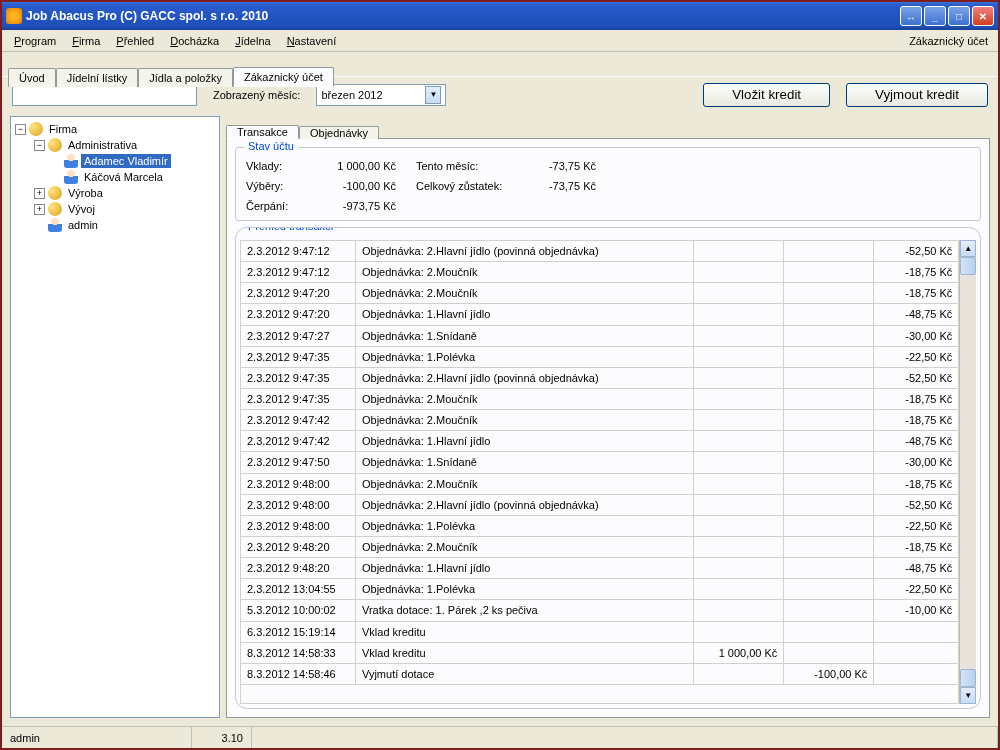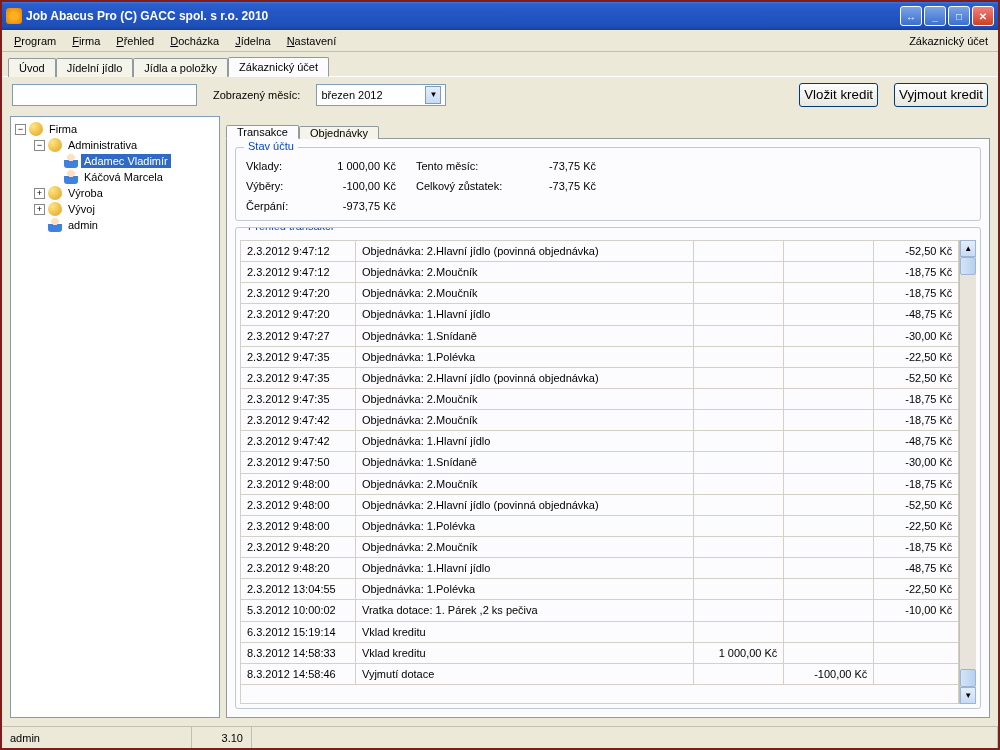--- a/index.html
+++ b/index.html
@@ -12,28 +12,28 @@
   .titlebar-title { flex: 1; font-size: 12px; }
   .titlebar-buttons { display: flex; gap: 2px; }
   .titlebar-btn { width: 22px; height: 20px; display: flex; align-items: center; justify-content: center; border: 1px solid #fff; border-radius: 3px; background: linear-gradient(to bottom, #7ba4e8, #3c6fd0); color: white; font-size: 10px; font-weight: bold; cursor: pointer; }
   .titlebar-btn.close { background: linear-gradient(to bottom, #f08080, #d04020); }
   
   .menubar { height: 22px; background: #ece9d8; display: flex; align-items: center; border-bottom: 1px solid #c0c0b0; padding: 0 4px; }
   .menubar-item { padding: 2px 8px; cursor: pointer; }
   .menubar-right { margin-left: auto; padding-right: 6px; }
   
   .tabbar { height: 24px; display: flex; align-items: flex-end; padding: 2px 6px 0 6px; background: #ece9d8; }
-  .tab { padding: 3px 10px; border: 1px solid #919b9c; border-bottom: none; background: #f5f4ea; margin-right: 0px; cursor: pointer; border-radius: 2px 2px 0 0; position: relative; top: 1px; }
+  .tab { padding: 3px 10px; border: 1px solid #919b9c; border-bottom: none; background: #f5f4ea; margin-right: 0px; cursor: pointer; border-radius: 2px 2px 0 0; position: relative; top: 11px; }
   .tab.active { background: #fcfcfe; border-bottom: 1px solid #fcfcfe; z-index: 2; }
   
   .toolbar-row { height: 36px; background: #ece9d8; display: flex; align-items: center; padding: 4px 10px; border-top: 1px solid #fff; gap: 16px; }
   .text-input { height: 22px; border: 1px solid #7f9db9; background: white; padding: 0 4px; width: 185px; }
   .combo { height: 22px; border: 1px solid #7f9db9; background: white; width: 130px; padding: 0 4px; display: flex; align-items: center; justify-content: space-between; cursor: pointer; }
   .combo-arrow { width: 16px; height: 18px; border: 1px solid #7f9db9; background: linear-gradient(to bottom, #e4eefb, #c7dbf5); display: flex; align-items: center; justify-content: center; font-size: 8px; }
-  .btn { height: 24px; border: 1px solid #003c74; background: linear-gradient(to bottom, #fdfdfd, #e8e8e0); padding: 0 4px; cursor: pointer; border-radius: 3px; }
+  .btn { height: 24px; border: 1px solid #003c74; background: linear-gradient(to bottom, #fdfdfd, #e8e8e0); padding: 0 28px; cursor: pointer; border-radius: 3px; }
   
   .main-area { flex: 1; display: flex; background: #ece9d8; padding: 4px 8px 8px 8px; gap: 6px; overflow: hidden; }
   
   .tree-panel { width: 210px; border: 1px solid #7f9db9; background: white; padding: 4px; overflow: auto; }
   .tree-node { display: flex; align-items: center; gap: 3px; padding: 1px 0; white-space: nowrap; }
   .tree-indent { display: inline-block; }
   .tree-toggle { width: 11px; height: 11px; border: 1px solid #888; display: inline-flex; align-items: center; justify-content: center; font-size: 9px; line-height: 1; cursor: pointer; background: white; }
   .tree-toggle.empty { border: none; }
   .tree-icon { width: 14px; height: 14px; }
   .tree-icon.group { background: radial-gradient(circle at 30% 30%, #ffe680, #e0a020); border-radius: 50%; }
@@ -46,21 +46,21 @@
   .inner-tab { padding: 0 10px; border: 1px solid #919b9c; border-bottom: none; background: #f5f4ea; cursor: pointer; border-radius: 2px 2px 0 0; position: relative; top: 1px; }
   .inner-tab.active { background: #fcfcfe; border-bottom: 1px solid #fcfcfe; z-index: 2; }
   .inner-body { flex: 1; border: 1px solid #919b9c; background: #fcfcfe; padding: 8px; display: flex; flex-direction: column; overflow: hidden; }
   
   .fieldset { border: 1px solid #c0c8d0; border-radius: 3px; padding: 8px 10px; margin-bottom: 6px; }
   .fieldset-title { color: #0046d5; padding: 0 4px; margin-bottom: 4px; display: inline-block; background: #fcfcfe; position: relative; top: -16px; left: -2px; }
   .fieldset-body { margin-top: -12px; }
   .stav-grid { display: grid; grid-template-columns: 60px 110px 120px 80px; row-gap: 8px; }
   .stav-grid .val { text-align: right; padding-right: 20px; }
   
-  .table-container { flex: 1; border: 1px solid #c0c8d0; border-radius: 3px; padding: 6px 4px 4px 4px; display: flex; flex-direction: column; overflow: hidden; position: relative; }
+  .table-container { flex: 1; border: 1px solid #c0c8d0; border-radius: 12px; padding: 6px 4px 4px 4px; display: flex; flex-direction: column; overflow: hidden; position: relative; }
   .table-title { color: #0046d5; padding: 0 4px; background: #fcfcfe; position: absolute; top: -8px; left: 8px; }
   .table-scroll { flex: 1; overflow: hidden; display: flex; margin-top: 6px; }
   .table { width: 100%; border-collapse: collapse; table-layout: fixed; }
   .table td { border: 1px solid #d4d0c8; padding: 2px 6px; height: 19px; overflow: hidden; white-space: nowrap; }
   .table td.num { text-align: right; }
   .scrollbar-v { width: 17px; background: #e8e4dc; border-left: 1px solid #c0c0b0; display: flex; flex-direction: column; }
   .sb-btn { height: 17px; background: linear-gradient(to bottom,#e4eefb,#c7dbf5); border: 1px solid #9db4d6; display: flex; align-items: center; justify-content: center; font-size: 8px; cursor: pointer; }
   .sb-track { flex: 1; position: relative; }
   .sb-thumb-top { position: absolute; top: 0; left: 0; right: 0; height: 18px; background: linear-gradient(to right,#d4e4f8,#b8d0ec); border: 1px solid #9db4d6; border-radius: 2px; }
   .sb-thumb-bot { position: absolute; bottom: 0; left: 0; right: 0; height: 18px; background: linear-gradient(to right,#d4e4f8,#b8d0ec); border: 1px solid #9db4d6; border-radius: 2px; }
@@ -83,21 +83,21 @@
     </div>
   </div>
 
   <div class="menubar">
     <span id="menubar-host"><span class="menubar-item"><u>P</u>rogram</span><span class="menubar-item"><u>F</u>irma</span><span class="menubar-item"><u>P</u>řehled</span><span class="menubar-item"><u>D</u>ocházka</span><span class="menubar-item"><u>J</u>ídelna</span><span class="menubar-item"><u>N</u>astavení</span></span>
     <span class="menubar-right">Zákaznický účet</span>
   </div>
 
   <div class="tabbar" id="tabbar-host">
       <div class="tab">Úvod</div>
-      <div class="tab">Jídelní jídlo</div>
+      <div class="tab">Jídelní lístky</div>
       <div class="tab">Jídla a položky</div>
       <div class="tab active">Zákaznický účet</div>
     </div>
 
   <div class="toolbar-row">
     <input class="text-input" style="">
     <span>Zobrazený měsíc:</span>
     <div class="combo">
       <span>březen  2012</span>
       <span class="combo-arrow">▼</span>

